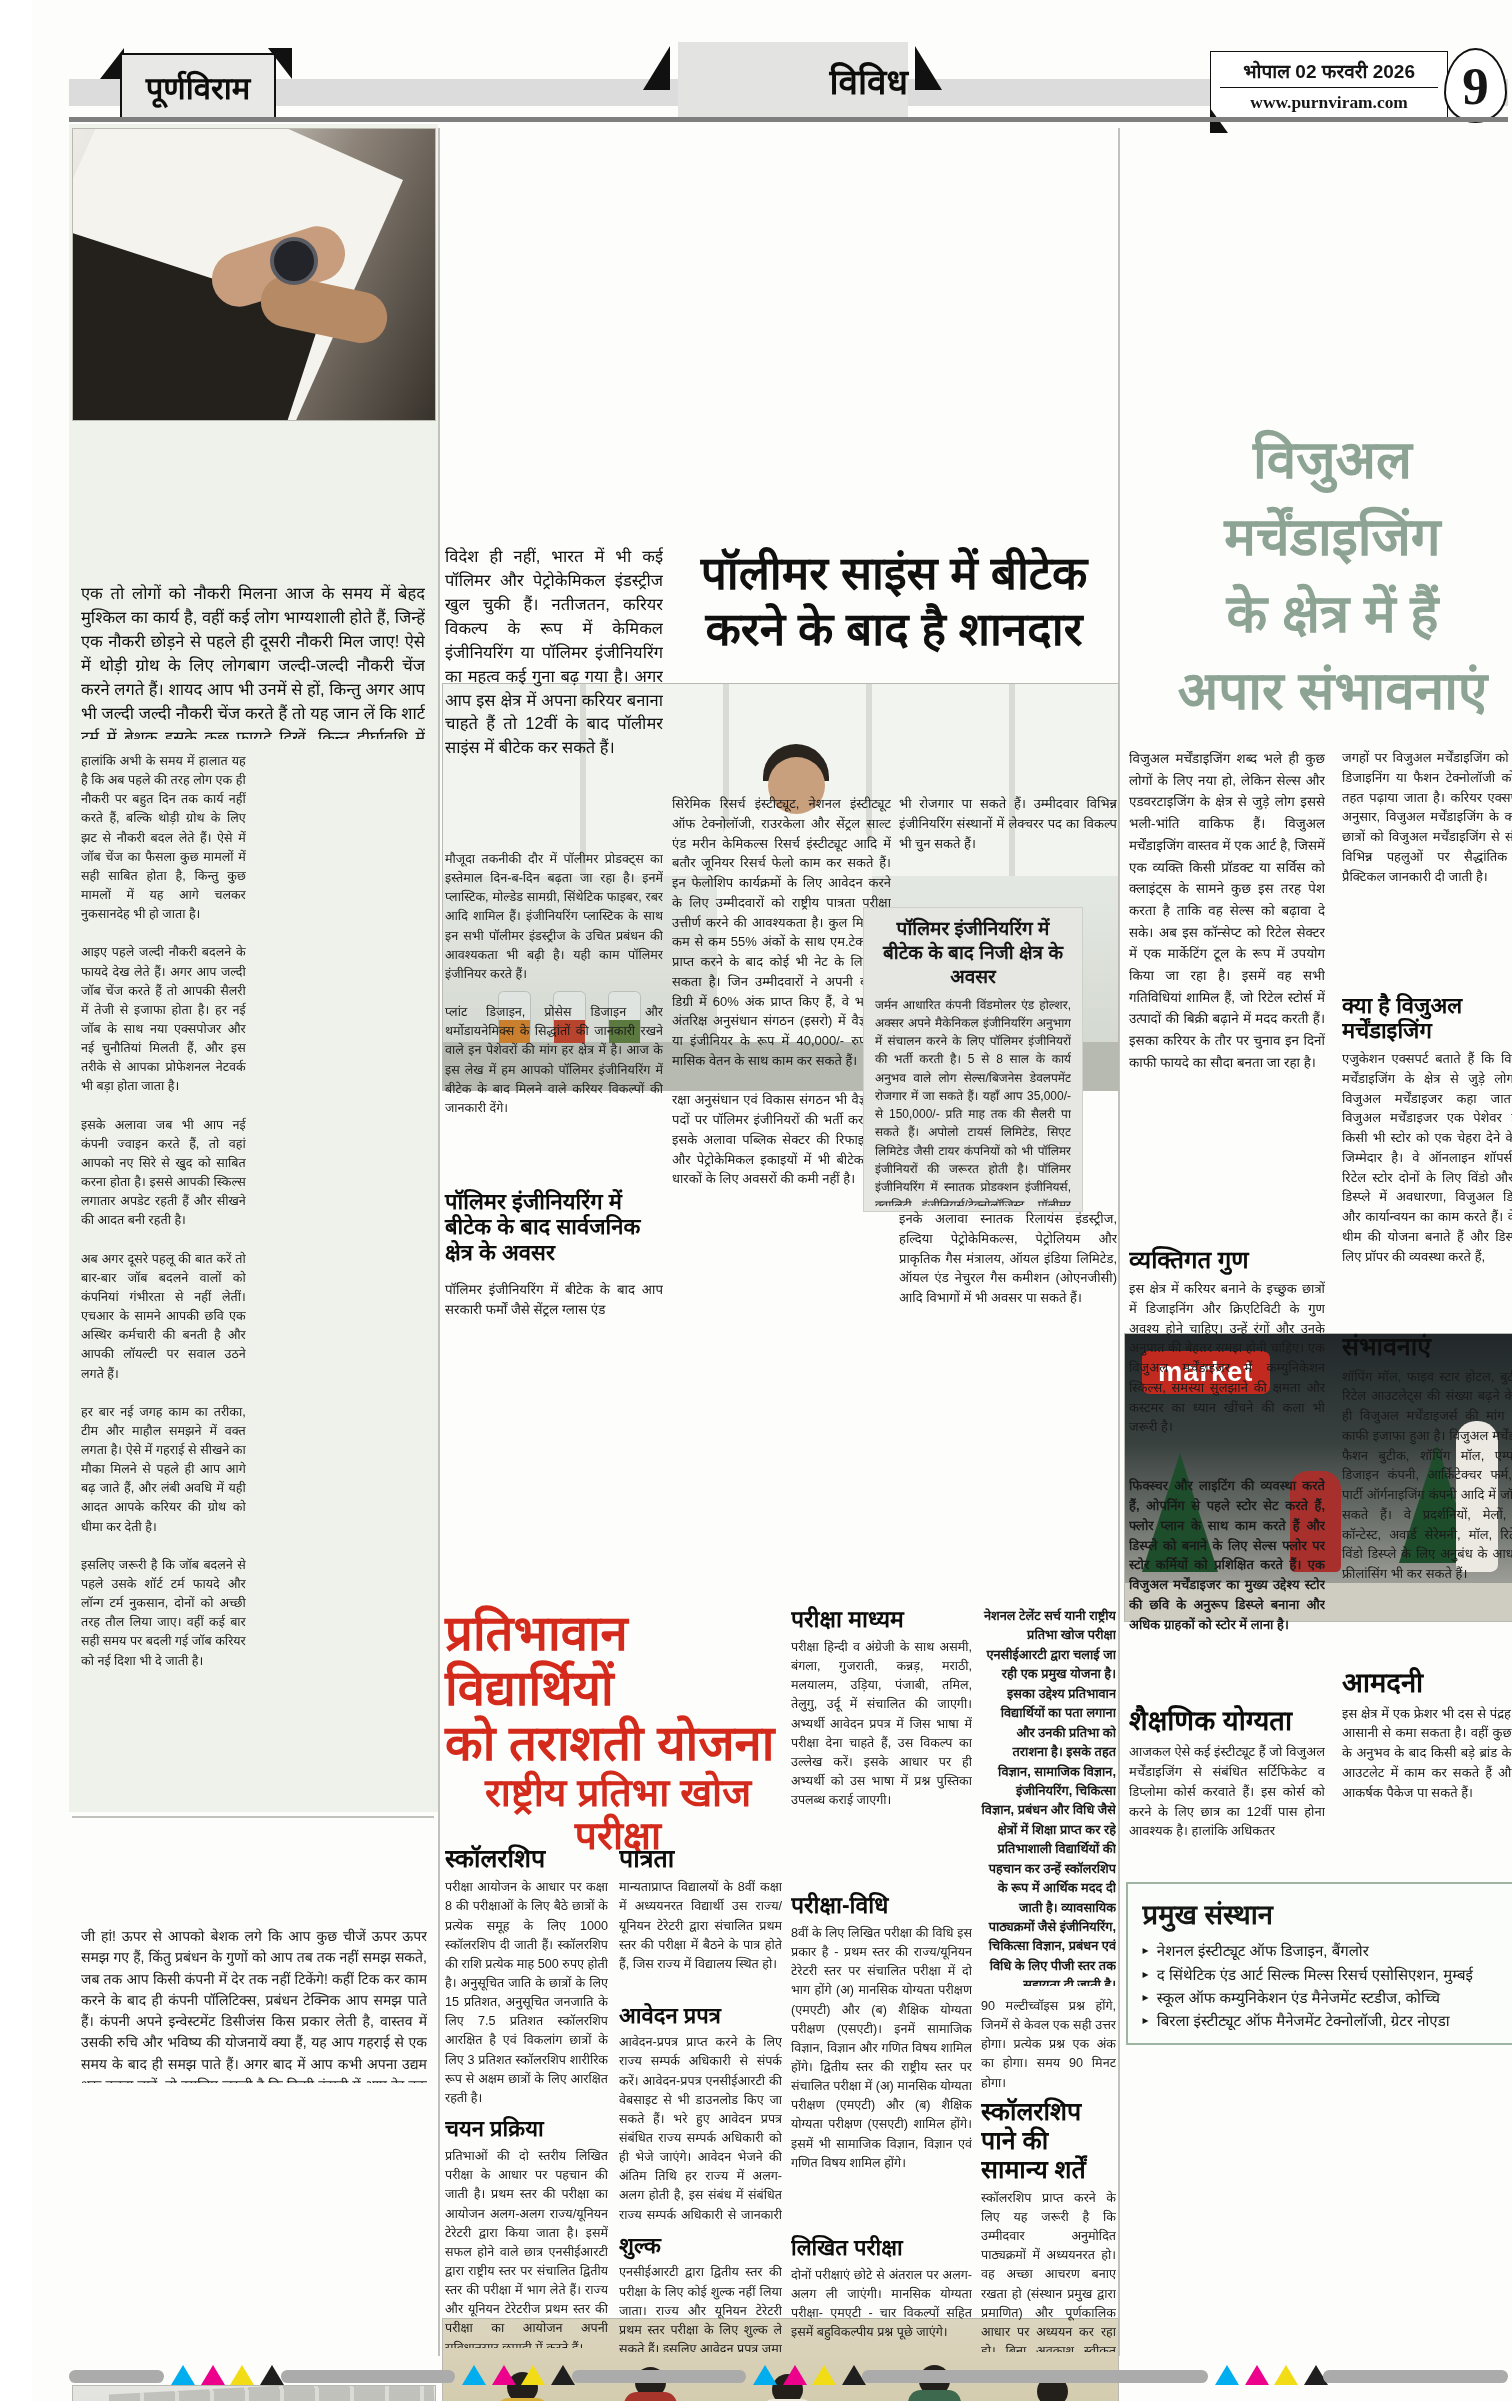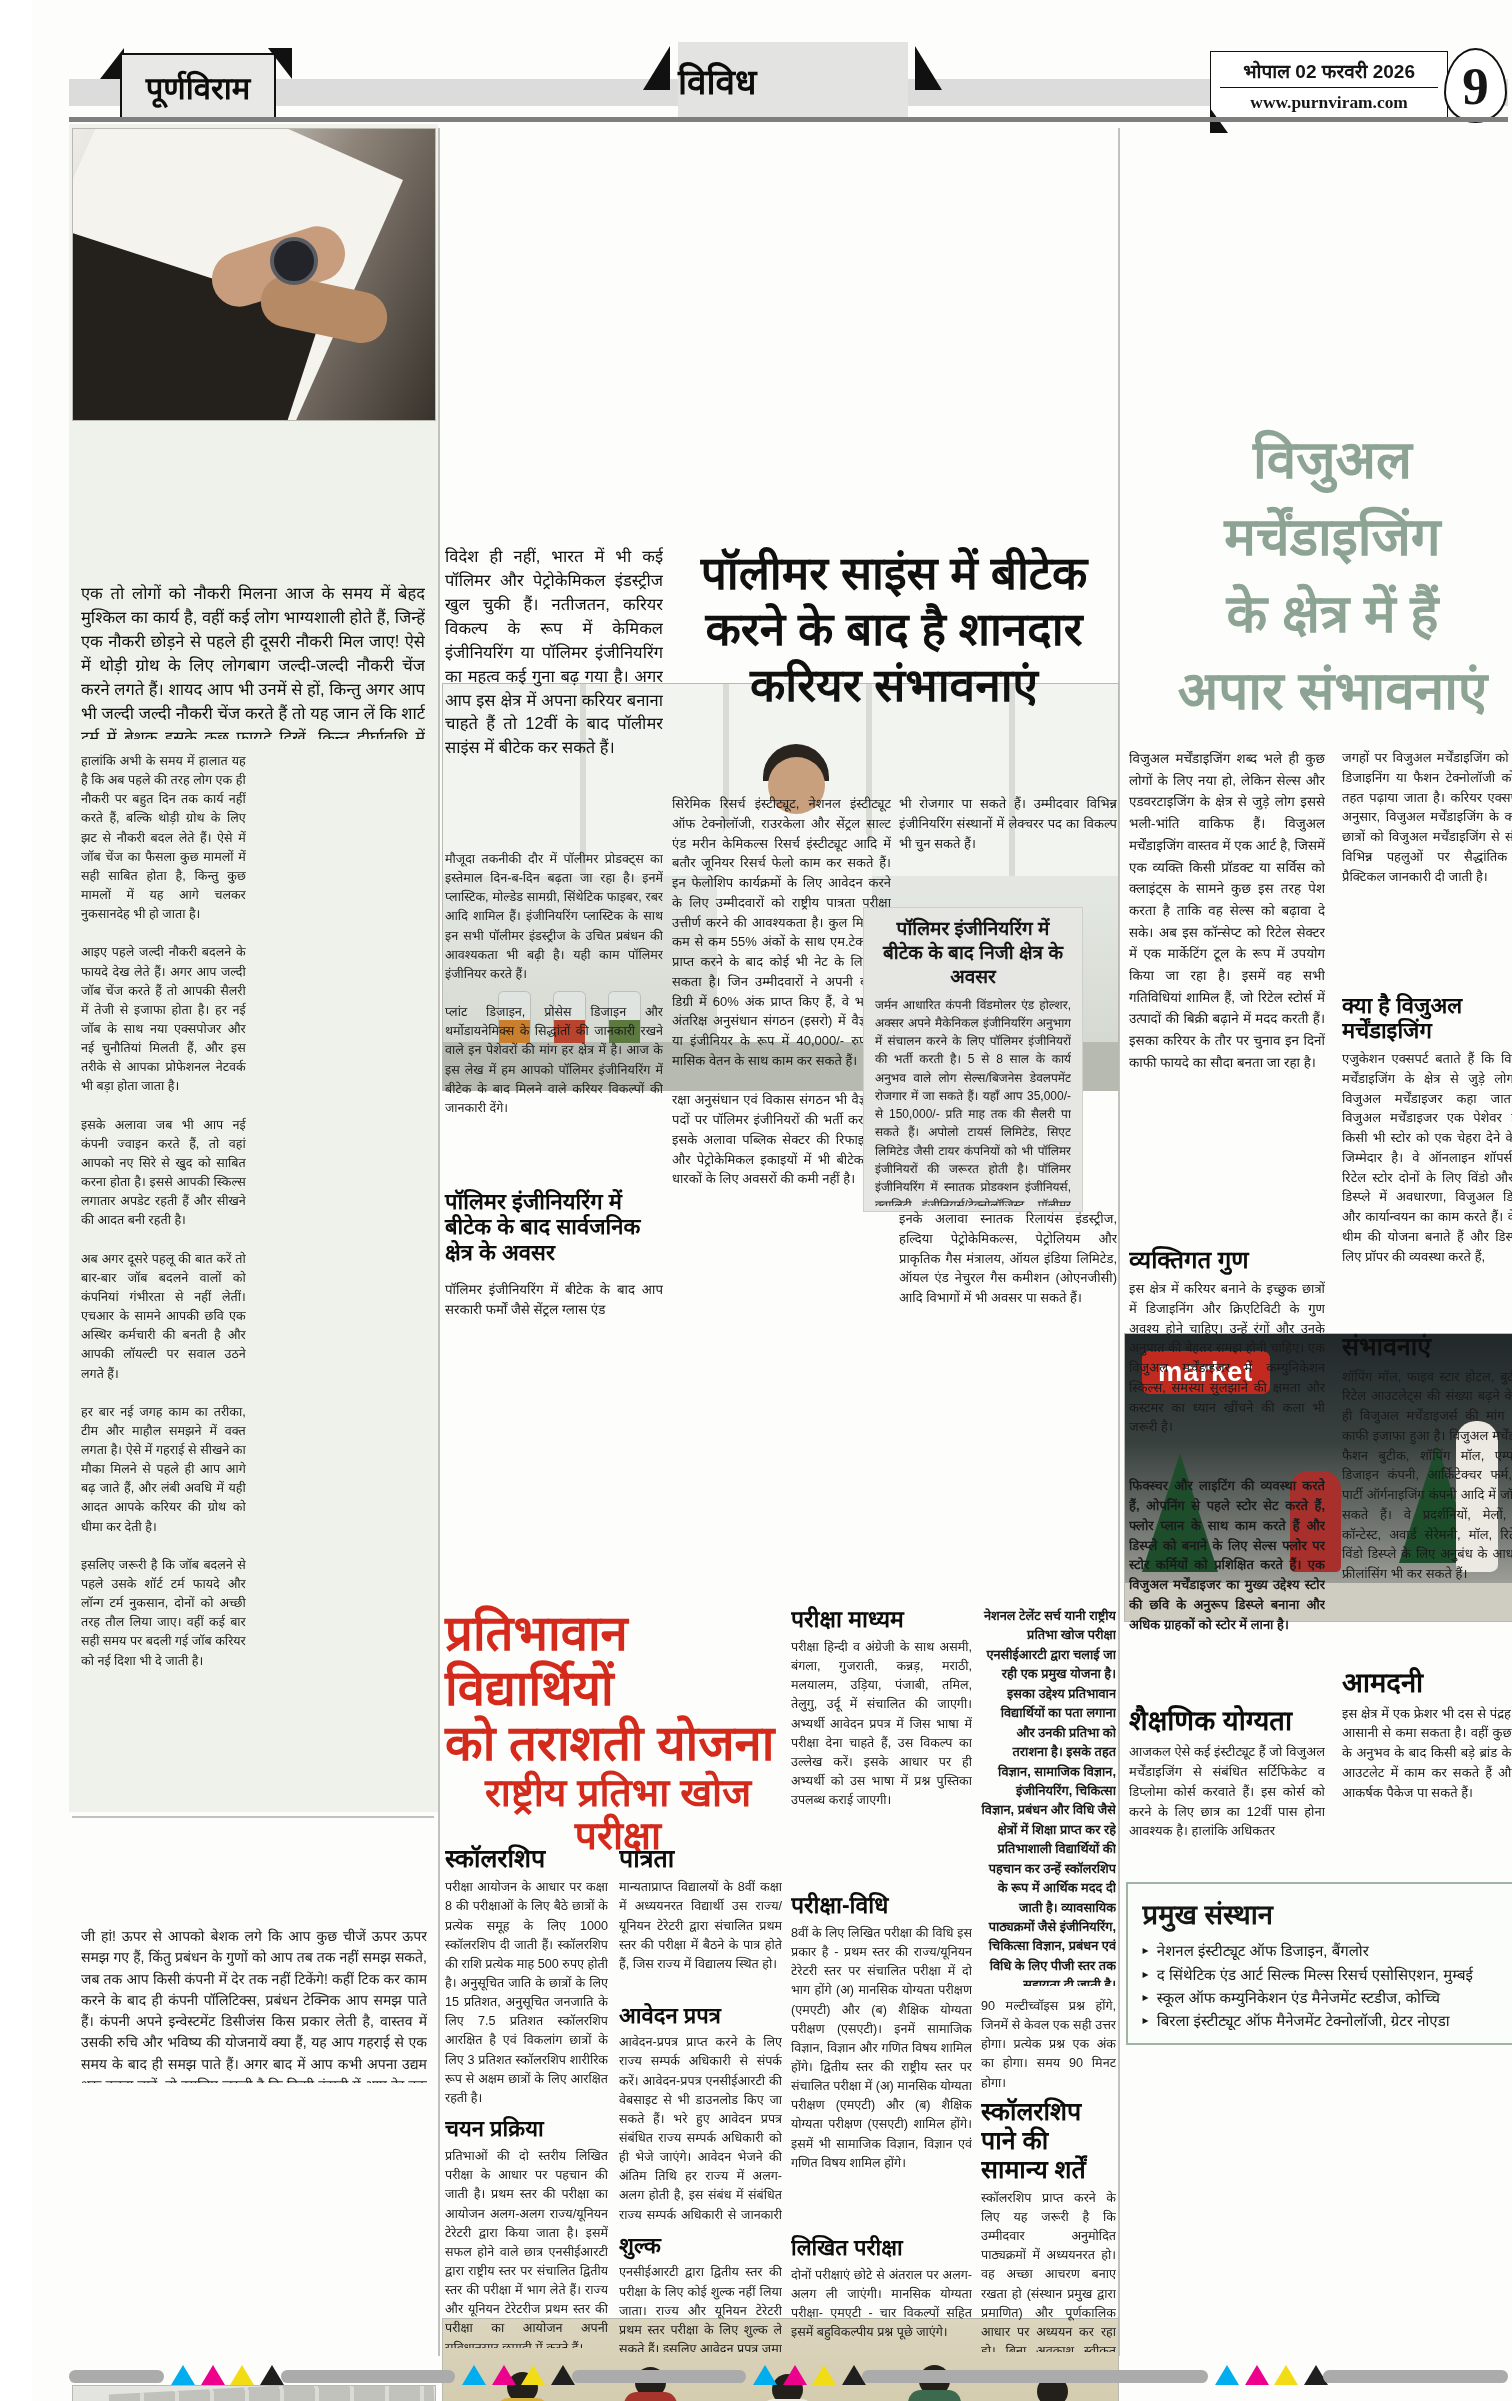--- a/index.html
+++ b/index.html
@@ -4,21 +4,21 @@
 <style>
   html,body{margin:0;padding:0;background:#ffffff;}
   .page{position:relative;width:1513px;height:2401px;background:#fdfdfb;
         font-family:"Liberation Sans","DejaVu Sans",sans-serif;color:#161616;overflow:hidden;margin-left:32px;}
   .abs{position:absolute;}
 
   
   .hdr-strip{background:#dcdcdc;}
   .masthead{background:#e8e8e6;border:2.7px solid #111;display:flex;align-items:center;justify-content:center;
             font-weight:bold;font-size:31px;color:#0c0c0c;}
-  .sec-tab{background:#e3e3e1;display:flex;align-items:center;justify-content:flex-start;
+  .sec-tab{background:#e3e3e1;display:flex;align-items:center;justify-content:flex-end;
            font-weight:bold;font-size:35px;color:#0c0c0c;}
   .tri-black{width:0;height:0;border-style:solid;}
   .date-box{background:#fff;border:1.8px solid #111;padding:5.5px 9.1px 3.7px 9.1px;text-align:center;}
   .date-line{font-weight:bold;font-size:19px;border-bottom:1.8px solid #111;padding-bottom:3.7px;}
   .site-line{font-weight:bold;font-size:17.4px;padding-top:3.7px;font-family:"Liberation Serif","DejaVu Serif",serif;}
   .pageno{font-weight:bold;font-size:53px;font-family:"Liberation Serif","DejaVu Serif",serif;
           border:2.7px solid #111;border-radius:50% 50% 50% 50%/60% 60% 40% 40%;
           width:59px;height:71px;display:flex;align-items:center;justify-content:center;background:#fff;}
   .hdr-rule{background:#7f7f7f;}
 
@@ -176,21 +176,20 @@
     <div class="flask" style="left:576px;">
         <i style="background:#8a4a8f;"></i>
       </div>
   </div>
 
   <div class="abs lead-txt" style="left:413px;top:545px;width:218px;height:297px;">विदेश ही नहीं, भारत में भी कई पॉलिमर और पेट्रोकेमिकल इंडस्ट्रीज खुल चुकी हैं। नतीजतन, करियर विकल्प के रूप में केमिकल इंजीनियरिंग या पॉलिमर इंजीनियरिंग का महत्व कई गुना बढ़ गया है। अगर आप इस क्षेत्र में अपना करियर बनाना चाहते हैं तो 12वीं के बाद पॉलीमर साइंस में बीटेक कर सकते हैं।</div>
 
   <div class="abs hl-black" style="left:640px;top:545px;width:444px;font-size:46px;line-height:1.22;text-align:center;">
     <div>पॉलीमर साइंस में बीटेक</div>
     <div>करने के बाद है शानदार</div>
-    <div>करियर संभावनाएं</div>
   </div>
 
   <div class="abs body-txt" style="left:413px;top:850px;width:218px;height:329px;">मौजूदा तकनीकी दौर में पॉलीमर प्रोडक्ट्स का इस्तेमाल दिन-ब-दिन बढ़ता जा रहा है। इनमें प्लास्टिक, मोल्डेड सामग्री, सिंथेटिक फाइबर, रबर आदि शामिल हैं। इंजीनियरिंग प्लास्टिक के साथ इन सभी पॉलीमर इंडस्ट्रीज के उचित प्रबंधन की आवश्यकता भी बढ़ी है। यही काम पॉलिमर इंजीनियर करते हैं।
 
 प्लांट डिजाइन, प्रोसेस डिजाइन और थर्मोडायनेमिक्स के सिद्धांतों की जानकारी रखने वाले इन पेशेवरों की मांग हर क्षेत्र में है। आज के इस लेख में हम आपको पॉलिमर इंजीनियरिंग में बीटेक के बाद मिलने वाले करियर विकल्पों की जानकारी देंगे।</div>
   <div class="abs sub-h" style="left:413px;top:1189px;width:218px;font-size:22px;">पॉलिमर इंजीनियरिंग में बीटेक के बाद सार्वजनिक क्षेत्र के अवसर</div>
   <div class="abs body-txt" style="left:413px;top:1280px;width:218px;height:66px;font-size:13.3px;">पॉलिमर इंजीनियरिंग में बीटेक के बाद आप सरकारी फर्मों जैसे सेंट्रल ग्लास एंड</div>
 
   <div class="abs body-txt" style="left:640px;top:794px;width:219px;height:554px;font-size:13px;">सिरेमिक रिसर्च इंस्टीट्यूट, नेशनल इंस्टीट्यूट ऑफ टेक्नोलॉजी, राउरकेला और सेंट्रल साल्ट एंड मरीन केमिकल्स रिसर्च इंस्टीट्यूट आदि में बतौर जूनियर रिसर्च फेलो काम कर सकते हैं। इन फेलोशिप कार्यक्रमों के लिए आवेदन करने के लिए उम्मीदवारों को राष्ट्रीय पात्रता परीक्षा उत्तीर्ण करने की आवश्यकता है। कुल मिलाकर कम से कम 55% अंकों के साथ एम.टेक डिग्री प्राप्त करने के बाद कोई भी नेट के लिए बैठ सकता है। जिन उम्मीदवारों ने अपनी बी.टेक डिग्री में 60% अंक प्राप्त किए हैं, वे भारतीय अंतरिक्ष अनुसंधान संगठन (इसरो) में वैज्ञानिक या इंजीनियर के रूप में 40,000/- रुपये के मासिक वेतन के साथ काम कर सकते हैं।
 

